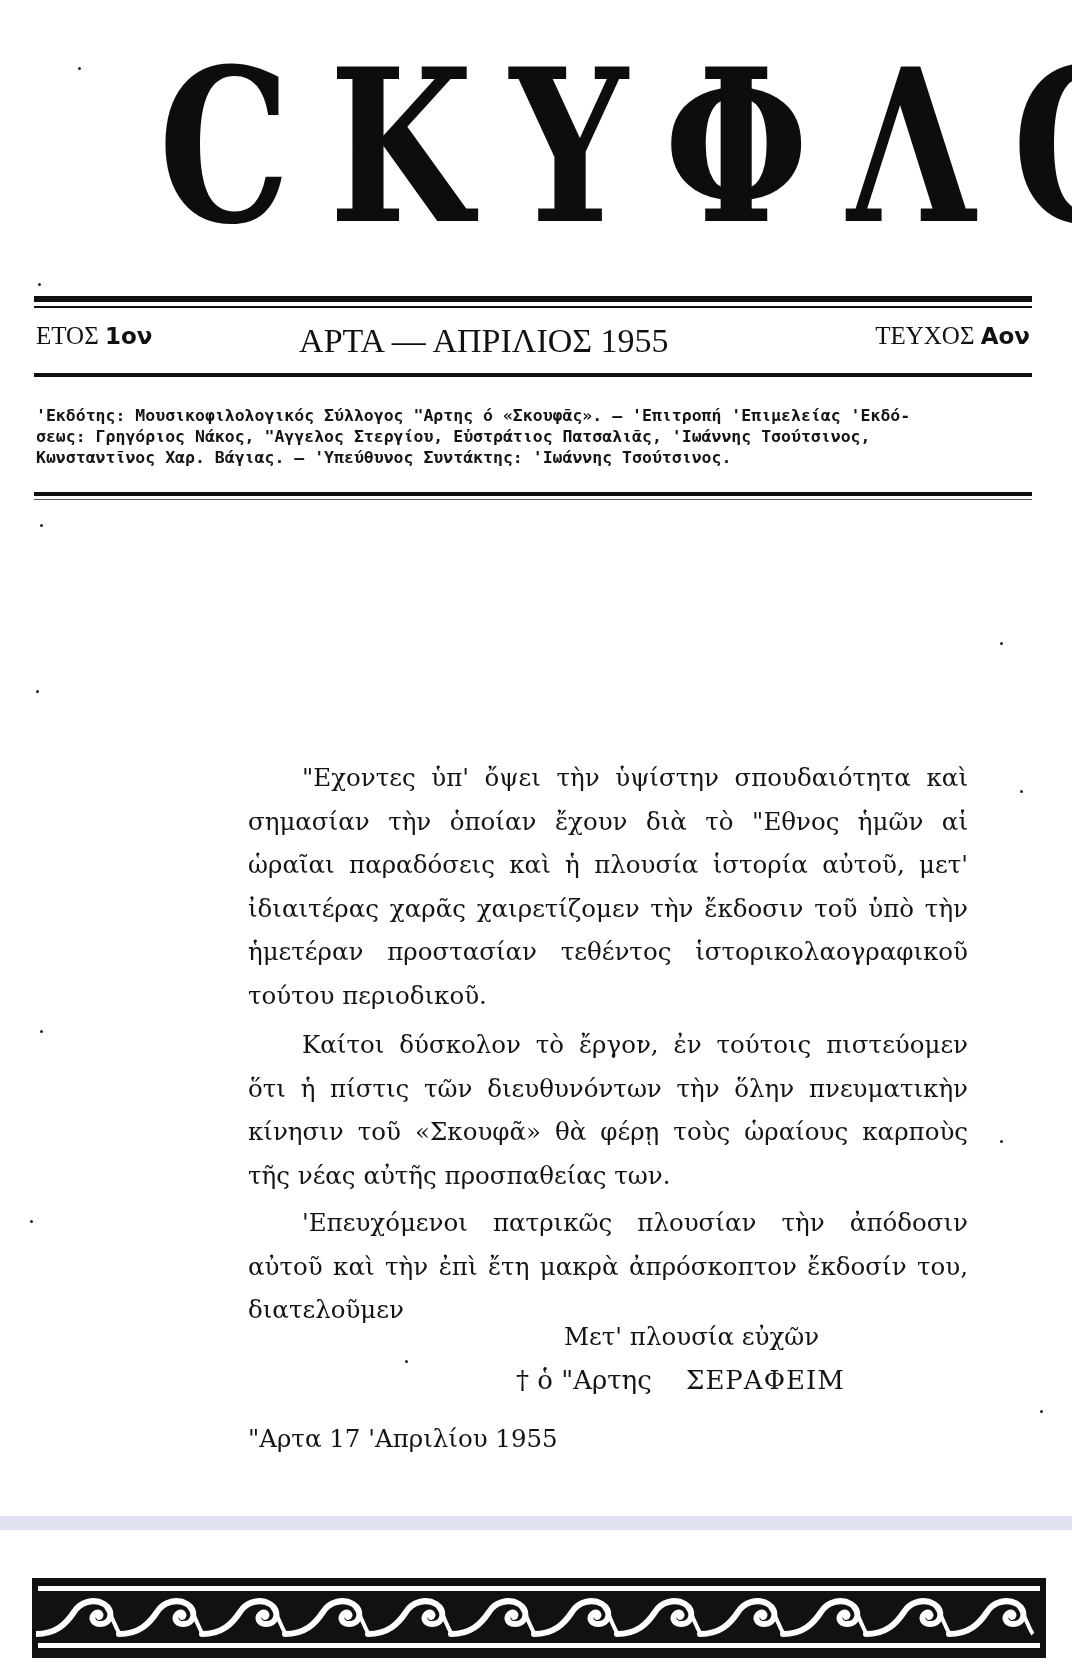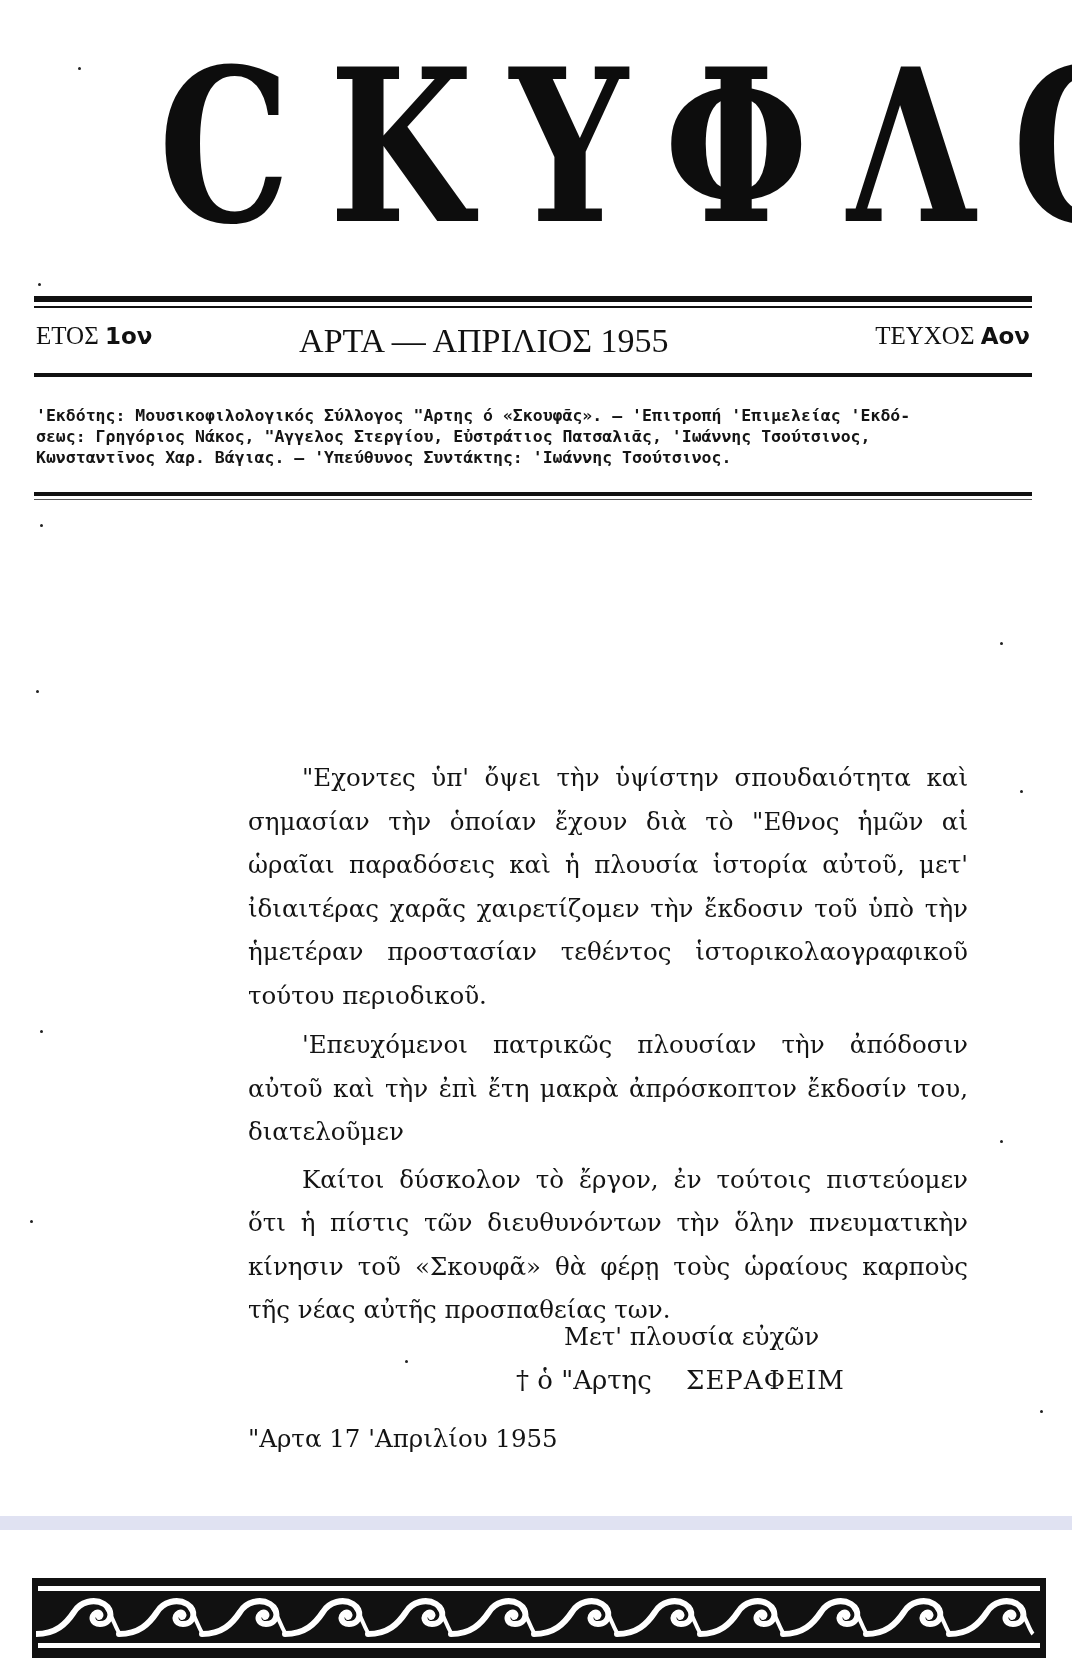--- a/index.html
+++ b/index.html
@@ -108,22 +108,22 @@
   <span>'Εκδότης: Μουσικοφιλολογικός Σύλλογος "Αρτης ό «Σκουφᾶς». — 'Επιτροπή 'Επιμελείας 'Εκδό-</span><br>
   <span>σεως: Γρηγόριος Νάκος, "Αγγελος Στεργίου, Εὐστράτιος Πατσαλιᾶς, 'Ιωάννης Τσούτσινος,</span><br>
   <span class="l3">Κωνσταντῖνος Χαρ. Βάγιας. — 'Υπεύθυνος Συντάκτης: 'Ιωάννης Τσούτσινος.</span>
 </div>
 
 <div class="rule bottom1"></div>
 <div class="rule bottom2"></div>
 
 <div class="letter">
   <p class="p1">"Εχοντες ὑπ' ὄψει τὴν ὑψίστην σπουδαιότητα καὶ σημασίαν τὴν ὁποίαν ἔχουν διὰ τὸ "Εθνος ἡμῶν αἱ ὡραῖαι παραδόσεις καὶ ἡ πλουσία ἱστορία αὐτοῦ, μετ' ἰδιαιτέρας χαρᾶς χαιρετίζομεν τὴν ἔκδοσιν τοῦ ὑπὸ τὴν ἡμετέραν προστασίαν τεθέντος ἱστορικολαογραφικοῦ τούτου περιοδικοῦ.</p>
+  <p>Καίτοι δύσκολον τὸ ἔργον, ἐν τούτοις πιστεύομεν ὅτι ἡ πίστις τῶν διευθυνόντων τὴν ὅλην πνευματικὴν κίνησιν τοῦ «Σκουφᾶ» θὰ φέρῃ τοὺς ὡραίους καρποὺς τῆς νέας αὐτῆς προσπαθείας των.</p>
   <p>'Επευχόμενοι πατρικῶς πλουσίαν τὴν ἀπόδοσιν αὐτοῦ καὶ τὴν ἐπὶ ἔτη μακρὰ ἀπρόσκοπτον ἔκδοσίν του, διατελοῦμεν</p>
-  <p>Καίτοι δύσκολον τὸ ἔργον, ἐν τούτοις πιστεύομεν ὅτι ἡ πίστις τῶν διευθυνόντων τὴν ὅλην πνευματικὴν κίνησιν τοῦ «Σκουφᾶ» θὰ φέρῃ τοὺς ὡραίους καρποὺς τῆς νέας αὐτῆς προσπαθείας των.</p>
 </div>
 
 <div class="signoff">
   <div class="greet">Μετ' πλουσία εὐχῶν</div>
   <div class="sig">
     <span>† ὁ "Αρτης</span>
     <span class="name">ΣΕΡΑΦΕΙΜ</span>
   </div>
 </div>
 

